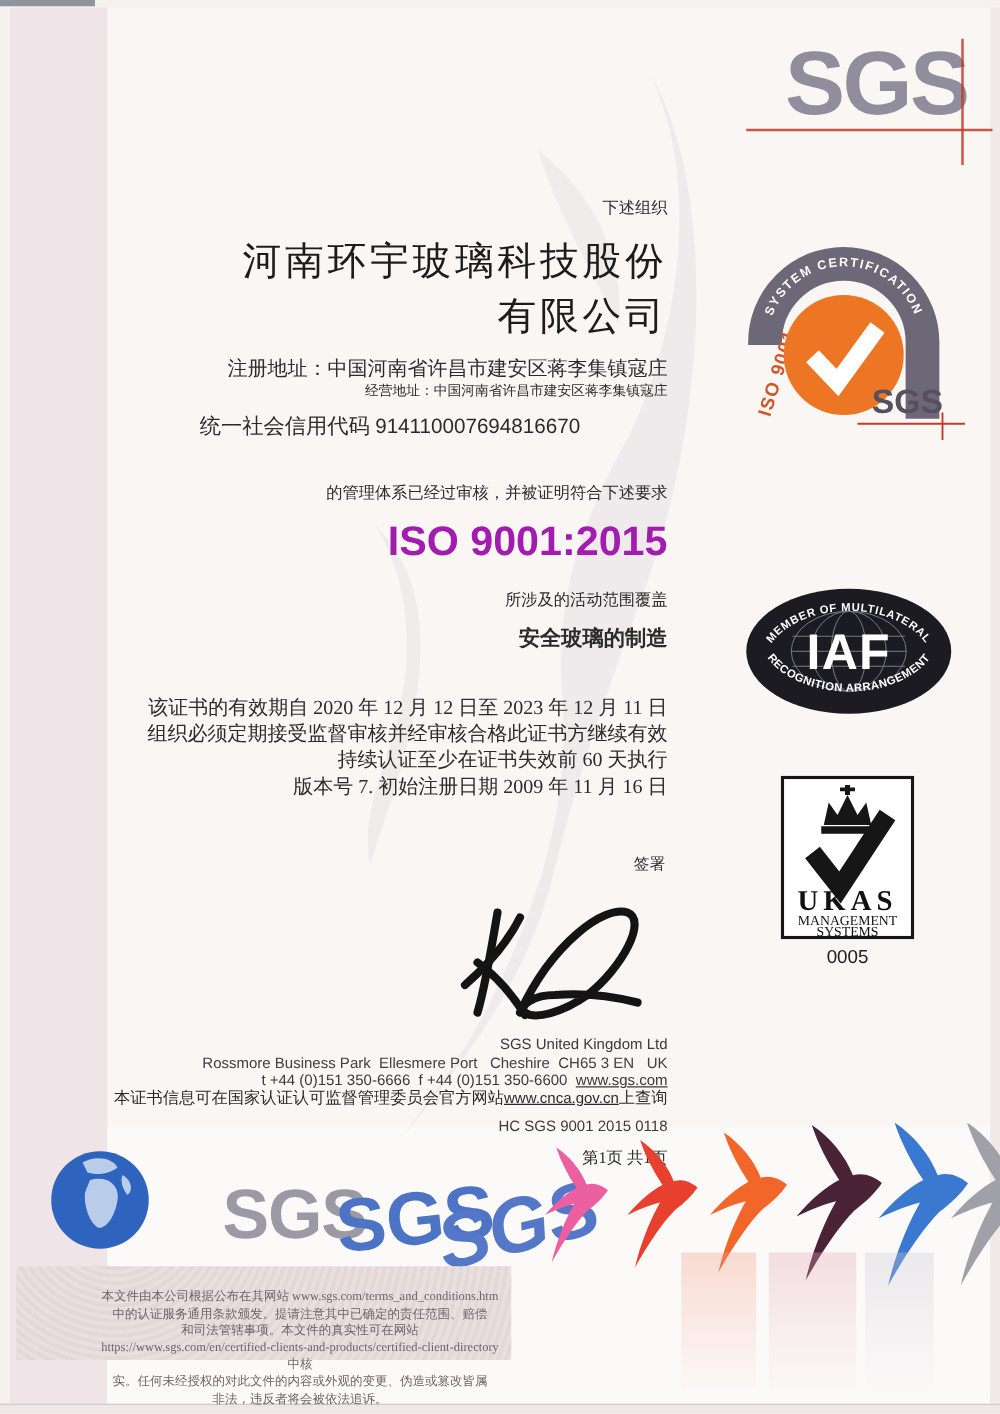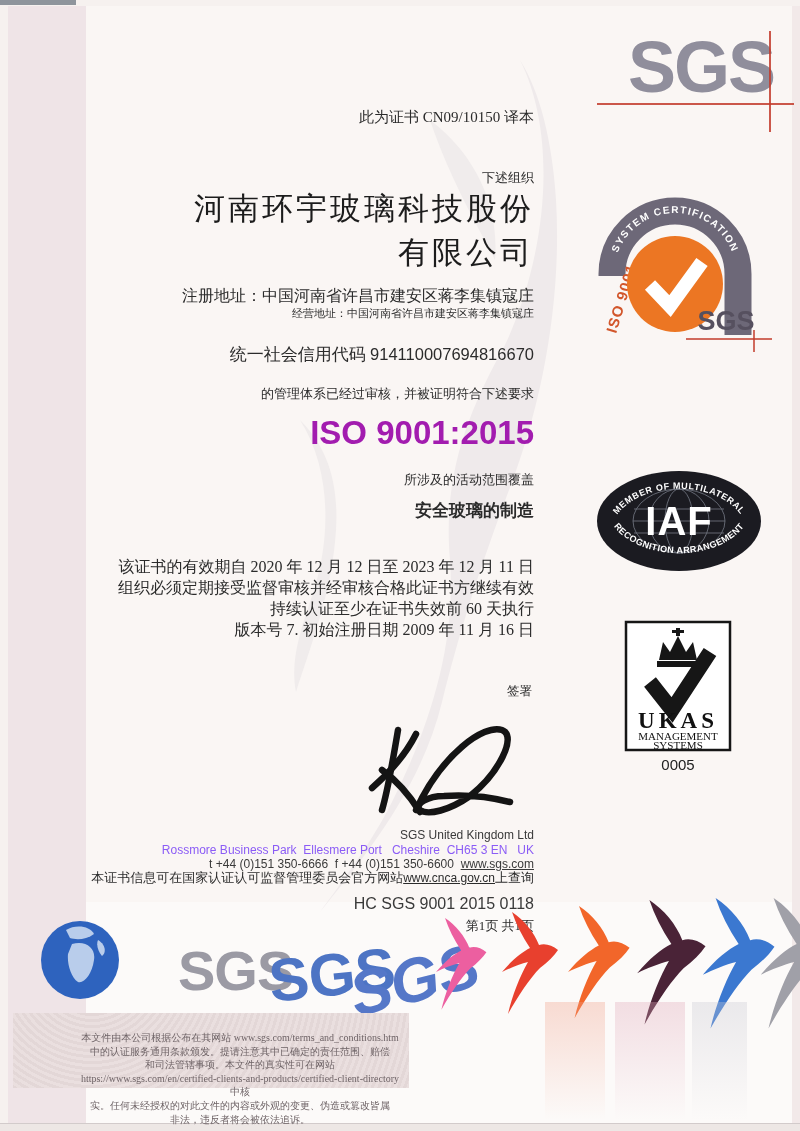--- a/index.html
+++ b/index.html
@@ -17,38 +17,38 @@
   .content-paper{left:86px;top:6px;width:706px;height:1117px;background:#FAF6F4;}
   .lower-paper{left:86px;top:902px;width:706px;height:221px;background:#FCFAF9;}
   .edge-bottom{left:0;top:1123px;width:800px;height:8px;background:#EDE7E5;border-top:1px solid #D2CBCB;}
   
   .sgs-logo{left:628px;top:26px;width:165px;font-family:"Liberation Sans",sans-serif;
             font-weight:900;font-size:72px;letter-spacing:-2px;color:#908E9C;text-align:left;}
   .regline-h{left:597px;top:103px;width:197px;height:2px;background:#C23B2B;opacity:.85;}
   .regline-v{left:769px;top:31px;width:2px;height:101px;background:#C23B2B;opacity:.85;}
   
   .t-note{top:108px;font-size:15px;}
-  .t-orgintro{top:158px;font-size:13px;margin-top:12px;}
+  .t-orgintro{top:158px;font-size:13px;}
   .t-name1{top:190px;font-size:31px;letter-spacing:3px;color:#1C1C1C;}
   .t-name2{top:234px;font-size:31px;letter-spacing:3px;color:#1C1C1C;}
   .t-regaddr{top:286px;font-size:16px;}
   .t-opaddr{top:307px;font-size:11px;}
-  .t-credit{top:344px;font-size:17px;}
+  .t-credit{top:330px;font-size:17px;text-align:center;}
   .t-credit .num{font-family:"Liberation Sans",sans-serif;font-size:16.5px;}
   .t-audit{top:386px;font-size:13px;}
   .t-iso{top:412px;font-size:33px;font-weight:bold;color:#a21caf;}
   .t-scopeintro{top:472px;font-size:13px;}
   .t-scope{top:500px;font-size:17px;font-weight:bold;}
   .t-validity{top:556px;font-size:16px;line-height:21px;}
   .t-sign{top:684px;font-size:12.5px;right:268px;left:auto;width:auto;}
   .t-f1{top:828px;font-size:12px;color:#3A3A3A;}
-  .t-f2{top:843px;font-size:12px;color:#8b5cf6;}
+  .t-f2{top:843px;font-size:12px;color:#404040;}
   .t-f3{top:857px;font-size:12px;color:#3A3A3A;}
   .t-f4{top:870px;font-size:13px;}
-  .t-doccode{top:894px;font-size:16px;color:#3A3A3A;}
+  .t-doccode{top:894px;font-size:12px;color:#3A3A3A;}
   .t-pageinfo{top:918px;font-size:13px;}
   
   .fineprint{left:13px;top:1013px;width:396px;height:75px;
      background:repeating-radial-gradient(circle at 20% -60%, #EADFDF 0 3px, #E3D7D7 3px 6px);
      color:#6E6366;font-size:10px;line-height:13.6px;text-align:center;
      padding:18px 8px 0 66px;box-sizing:border-box;}
   
   .trail{top:1002px;height:118px;opacity:.35;}
   .trail.p1{left:545px;width:60px;background:linear-gradient(180deg,#F0A089,rgba(240,160,137,0));}
   .trail.p2{left:615px;width:70px;background:linear-gradient(180deg,#E0A8B8,rgba(224,168,184,0));}
@@ -72,21 +72,20 @@
       C462,622 482,562 512,482 C542,402 562,300 556,200 C552,140 540,92 520,60 Z"></path>
     <path fill="#F0ECEC" d="M300,420 C332,470 332,542 310,602 C300,632 290,662 296,692
       C312,642 332,592 336,530 C339,480 326,446 300,420 Z"></path>
     <path fill="#F0ECEC" d="M430,120 C470,150 500,200 495,260 C480,230 450,180 430,120 Z"></path>
   </svg>
 
   <div class="abs sgs-logo">SGS</div>
   <div class="abs regline-h"></div>
   <div class="abs regline-v"></div>
 
-  <div class="col t-note">此为证书 CN09/10150 译本</div>
   <div class="col t-orgintro">下述组织</div>
   <div class="col t-name1">河南环宇玻璃科技股份</div>
   <div class="col t-regaddr">注册地址：中国河南省许昌市建安区蒋李集镇寇庄</div>
   <div class="col t-name2">有限公司</div>
   <div class="col t-opaddr">经营地址：中国河南省许昌市建安区蒋李集镇寇庄</div>
   <div class="col t-credit"><span>统一社会信用代码 </span><span class="num">914110007694816670</span></div>
   <div class="col t-audit">的管理体系已经过审核，并被证明符合下述要求</div>
   <div class="col t-iso sans">ISO 9001:2015</div>
   <div class="col t-scope">安全玻璃的制造</div>
   <div class="col t-scopeintro">所涉及的活动范围覆盖</div>

